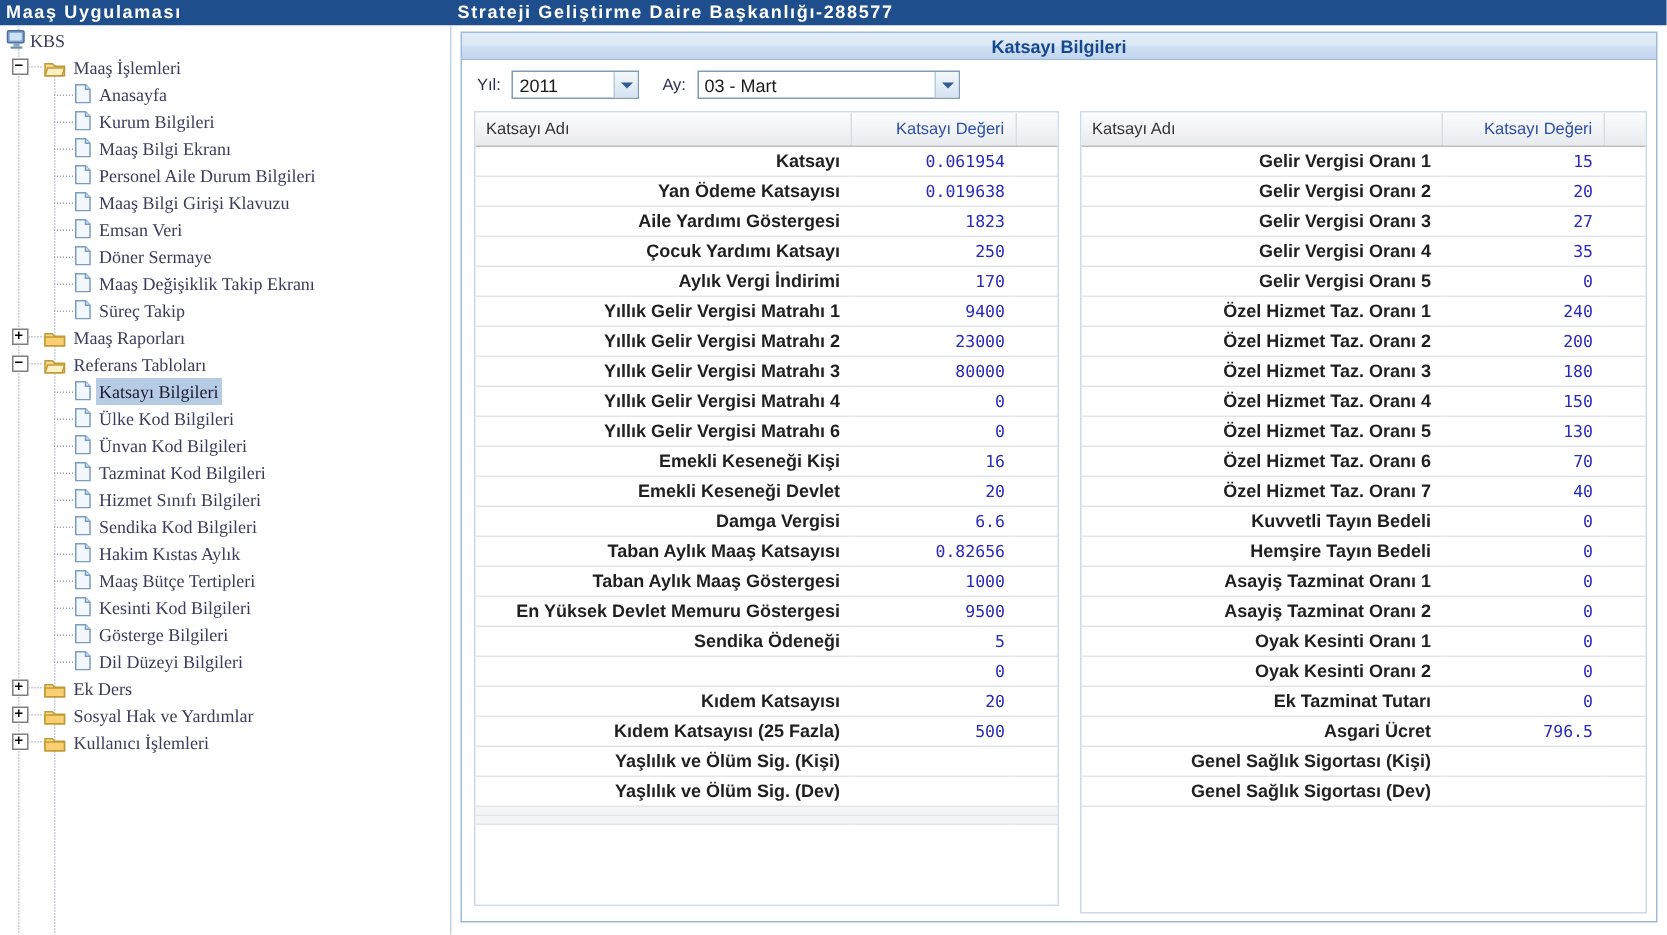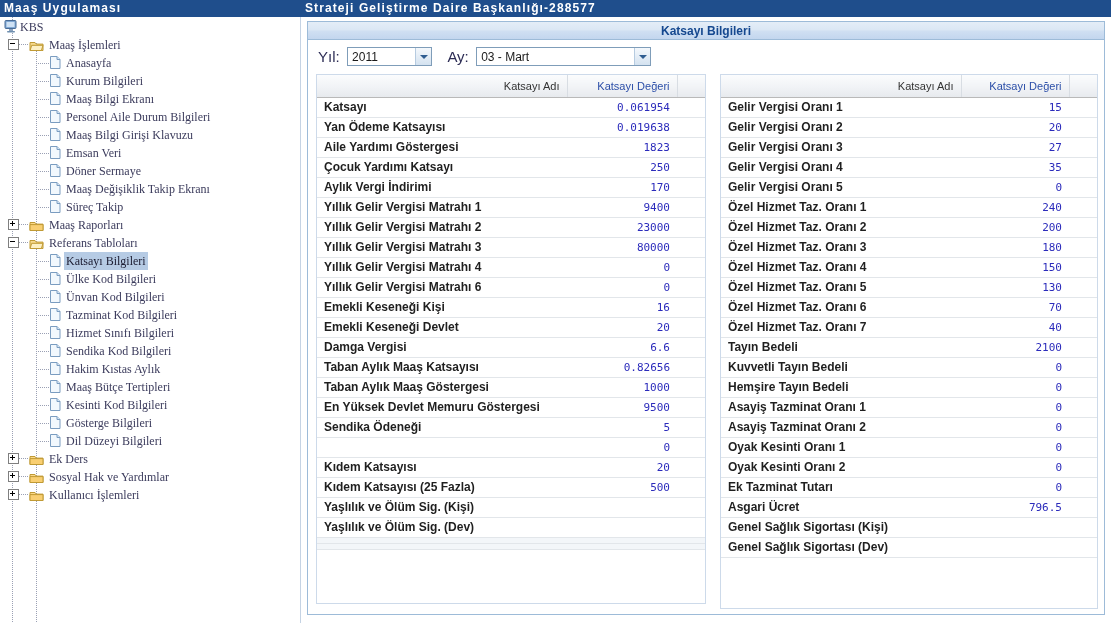--- a/index.html
+++ b/index.html
@@ -149,21 +149,21 @@
   }
 
   #filterbar {
     position: absolute; left: 0; top: 19px;
     width: 100%; height: 30px;
     padding: 6px 0 0 10px;
     box-sizing: border-box;
   }
   .flabel {
     display: inline-block;
-    font-size: 15px;
+    font-size: 11px;
     color: #2d2d55;
     vertical-align: middle;
     margin-right: 4px;
   }
   .fsel {
     display: inline-block;
     position: relative;
     height: 19px;
     border: 1px solid #7f9db9;
     background: #ffffff;
@@ -214,35 +214,35 @@
   .grid th {
     height: 22px;
     background: linear-gradient(to bottom,#fbfcfd 0%, #f1f3f6 55%, #e7eaee 100%);
     border-bottom: 1px solid #b9b9b9;
     border-right: 1px solid #d8dde3;
     font-size: 11px;
     font-weight: normal;
     padding: 0 7px;
     box-sizing: border-box;
   }
-  .grid th.c-name { text-align: right;  color: #333333; margin-left: 15px; }
+  .grid th.c-name { text-align: left;  color: #333333; margin-left: 15px; }
   .grid th.c-val  { text-align: right; color: #2b4ea8; }
   .grid th.c-pad  { border-right: none; }
 
   .grid td {
     height: 20px;
     border-bottom: 1px solid #e2e6ea;
     padding: 0 7px;
     box-sizing: border-box;
     font-size: 12px;
     white-space: nowrap;
     overflow: hidden;
   }
   .grid td.c-name {
-    text-align: left;
+    text-align: right;
     font-weight: bold;
     color: #1f1f1f;
   }
   .grid td.c-val {
     text-align: right;
     color: #2b2bbb;
     font-family: "DejaVu Sans Mono", monospace;
     font-size: 11px;
   }
   .grid td.c-pad { padding: 0; }
@@ -599,25 +599,20 @@
               <td class="c-name">Özel Hizmet Taz. Oranı 6</td>
               <td class="c-val">70</td>
               <td class="c-pad"></td>
             </tr>
             <tr>
               <td class="c-name">Özel Hizmet Taz. Oranı 7</td>
               <td class="c-val">40</td>
               <td class="c-pad"></td>
             </tr>
             <tr>
-              <td class="c-name">Tayın Bedeli</td>
-              <td class="c-val">2100</td>
-              <td class="c-pad"></td>
-            </tr>
-            <tr>
               <td class="c-name">Kuvvetli Tayın Bedeli</td>
               <td class="c-val">0</td>
               <td class="c-pad"></td>
             </tr>
             <tr>
               <td class="c-name">Hemşire Tayın Bedeli</td>
               <td class="c-val">0</td>
               <td class="c-pad"></td>
             </tr>
             <tr>

